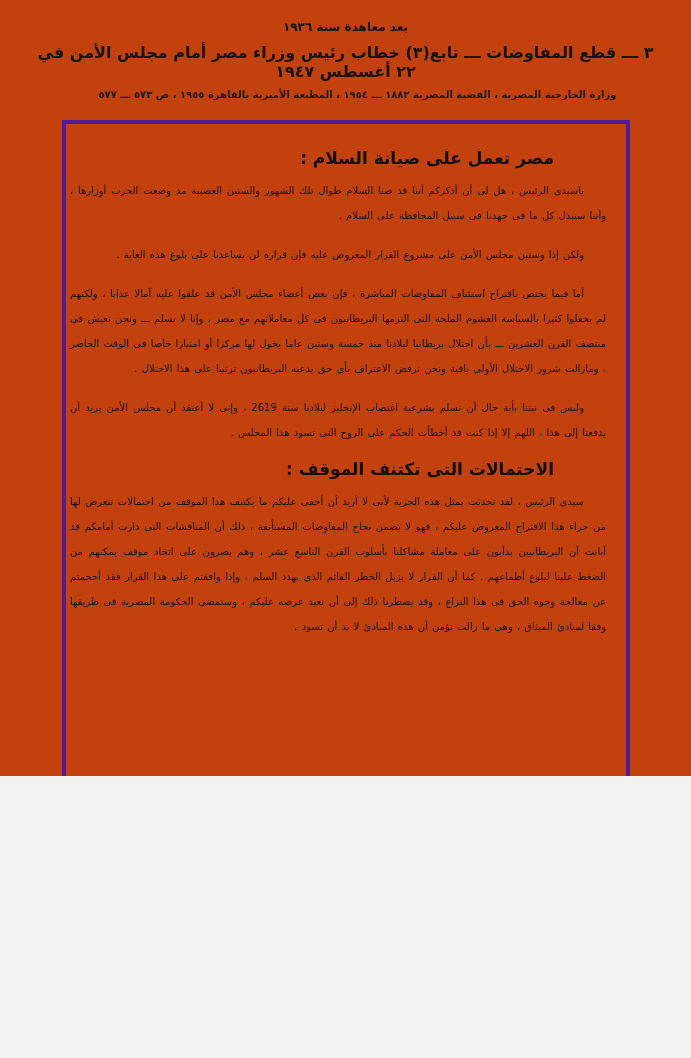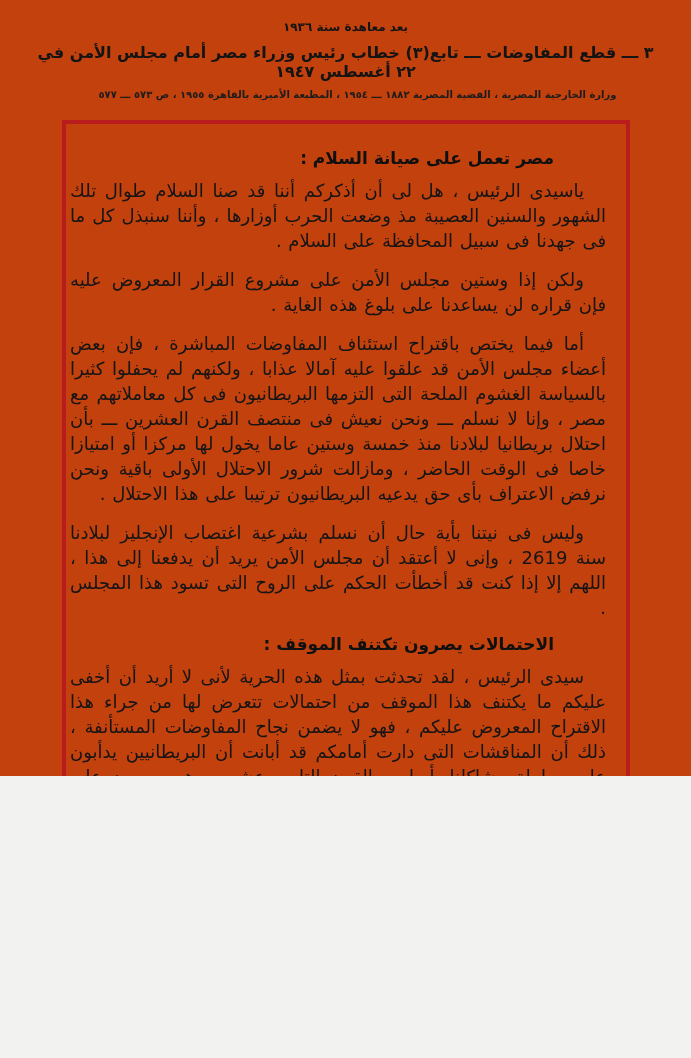--- a/index.html
+++ b/index.html
@@ -40,34 +40,34 @@
     color: #1c1c1c;
     padding-left: 24px;
   }
   .green-box {
     position: absolute;
     left: 62px;
     top: 120px;
     width: 568px;
     height: 868px;
     box-sizing: border-box;
-    border: 4px solid #b91c1c;
+    border: 4px solid #4c1d95;
     padding: 14px 20px 10px 4px;
     direction: rtl;
     overflow: hidden;
   }
   .section-heading {
     font-size: 17px;
     font-weight: bold;
     text-align: right;
     margin: 10px 52px 10px 0;
     color: #101010;
   }
   .body-par {
-    font-size: 18px;
+    font-size: 10px;
     line-height: 25px;
     text-align: justify;
     margin: 6px 0 14px 0;
     text-indent: 22px;
     color: #151515;
     word-spacing: 1px;
   }
   .footer-rule {
     position: absolute;
     left: 232px;
@@ -100,21 +100,21 @@
 
   <main class="green-box">
 
     <h2 class="section-heading">مصر تعمل على صيانة السلام :</h2>
     <p class="body-par">ياسيدى الرئيس ، هل لى أن أذكركم أننا قد صنا السلام طوال تلك الشهور والسنين العصيبة مذ وضعت الحرب أوزارها ، وأننا سنبذل كل ما فى جهدنا فى سبيل المحافظة على السلام .</p>
     <p class="body-par">ولكن إذا وستين مجلس الأمن على مشروع القرار المعروض عليه فإن قراره لن يساعدنا على بلوغ هذه الغاية .</p>
 
     <p class="body-par">أما فيما يختص باقتراح استئناف المفاوضات المباشرة ، فإن بعض أعضاء مجلس الأمن قد علقوا عليه آمالا عذابا ، ولكنهم لم يحفلوا كثيرا بالسياسة الغشوم الملحة التى التزمها البريطانيون فى كل معاملاتهم مع مصر ، وإنا لا نسلم ـــ ونحن نعيش فى منتصف القرن العشرين ـــ بأن احتلال بريطانيا لبلادنا منذ خمسة وستين عاما يخول لها مركزا أو امتيازا خاصا فى الوقت الحاضر ، ومازالت شرور الاحتلال الأولى باقية ونحن نرفض الاعتراف بأى حق يدعيه البريطانيون ترتيبا على هذا الاحتلال .</p>
     <p class="body-par">وليس فى نيتنا بأية حال أن نسلم بشرعية اغتصاب الإنجليز لبلادنا سنة 2619 ، وإنى لا أعتقد أن مجلس الأمن يريد أن يدفعنا إلى هذا ، اللهم إلا إذا كنت قد أخطأت الحكم على الروح التى تسود هذا المجلس .</p>
 
-    <h2 class="section-heading">الاحتمالات يصرون تكتنف الموقف :</h2>
+    <h2 class="section-heading">الاحتمالات التى تكتنف الموقف :</h2>
     <p class="body-par">سيدى الرئيس ، لقد تحدثت بمثل هذه الحرية لأنى لا أريد أن أخفى عليكم ما يكتنف هذا الموقف من احتمالات تتعرض لها من جراء هذا الاقتراح المعروض عليكم ، فهو لا يضمن نجاح المفاوضات المستأنفة ، ذلك أن المناقشات التى دارت أمامكم قد أبانت أن البريطانيين يدأبون على معاملة مشاكلنا بأسلوب القرن التاسع عشر ، وهم يصرون على اتخاذ موقف يمكنهم من الضغط علينا لبلوغ أطماعهم . كما أن القرار لا يزيل الخطر القائم الذى يهدد السلم ، وإذا وافقتم على هذا القرار فقد أحجمتم عن معالجة وجوه الحق فى هذا النزاع ، وقد يضطرنا ذلك إلى أن نعيد عرضه عليكم ، وستمضى الحكومة المصرية فى طريقها وفقا لمبادئ الميثاق ، وهى ما زالت تؤمن أن هذه المبادئ لا بد أن تسود .</p>
 
   </main>
 
   <div class="footer-rule"></div>
 
   <div class="page-number">٥</div>
 
 </div>
 

